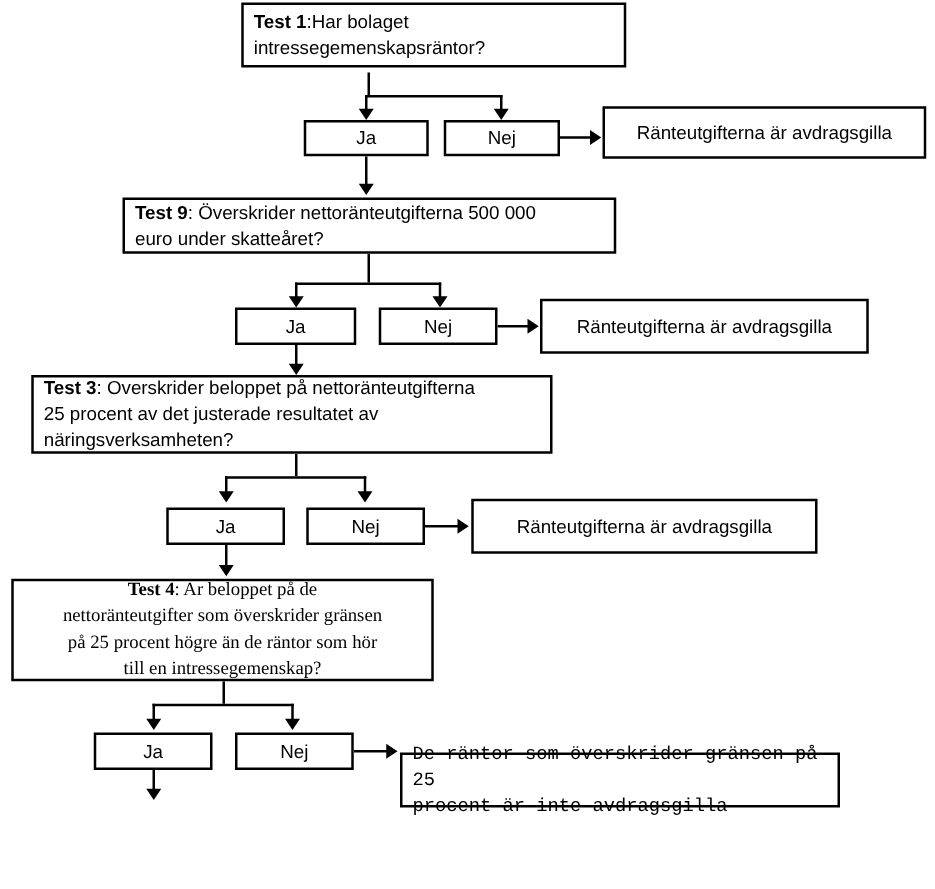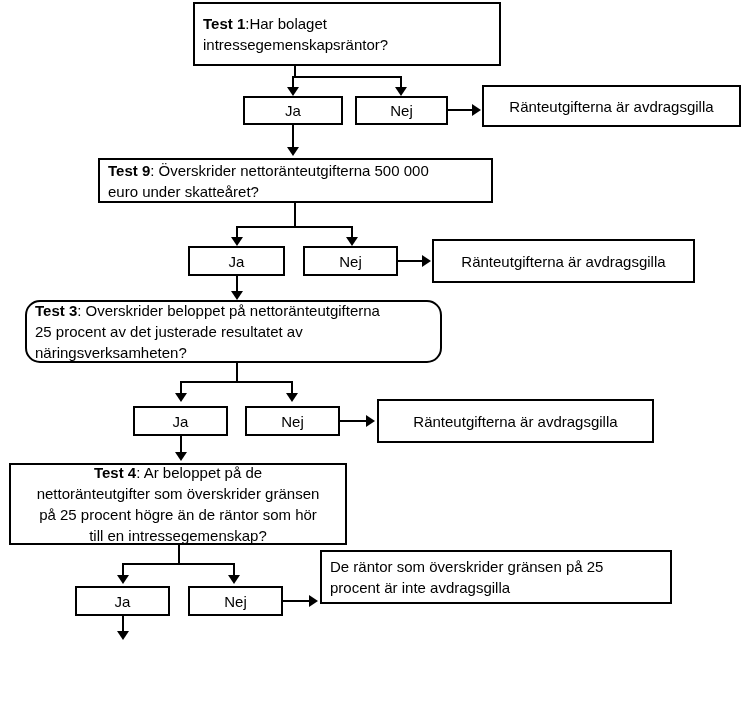--- a/index.html
+++ b/index.html
@@ -73,21 +73,21 @@
     border-bottom: 6px solid transparent;
     border-left: 9px solid #000000;
     z-index: 2;
   }
 </style>
 </head>
 <body>
 
 <div id="canvas">
 
-  <div class="node test-node left" style="left:193px; top:2px; width:308px; height:64px;">
+  <div class="node test-node left" style="left:193px; top:2px; width:308px; height:52px;">
     <span class="txt"><span class="lbl-bold">Test 1</span>:Har bolaget
 intressegemenskapsräntor?</span>
   </div>
 
   <div class="ln v" style="left:294px; top:58px; height:18px;"></div>
 
   <div class="ln h" style="left:292px; top:76px; width:110px;"></div>
 
   <div class="ln v" style="left:292px; top:76px; height:13px;"></div>
   <div class="arrow-down" style="left:287px; top:87px;"></div>
@@ -134,21 +134,21 @@
   <div class="ln h" style="left:398px; top:260px; width:26px;"></div>
   <div class="arrow-right" style="left:422px; top:255px;"></div>
 
   <div class="node result-node center" style="left:432px; top:239px; width:263px; height:44px;">
     <span class="txt">Ränteutgifterna  är avdragsgilla</span>
   </div>
 
   <div class="ln v" style="left:236px; top:276px; height:17px;"></div>
   <div class="arrow-down" style="left:231px; top:291px;"></div>
 
-  <div class="node test-node left" style="left:25px; top:300px; width:417px; height:63px;border-radius:15px;">
+  <div class="node test-node left" style="left:25px; top:300px; width:417px; height:63px;">
     <span class="txt"><span class="lbl-bold">Test 3</span>: Overskrider  beloppet  på nettoränteutgifterna
 25 procent av det justerade  resultatet  av
 näringsverksamheten?</span>
   </div>
 
   <div class="ln v" style="left:236px; top:363px; height:18px;"></div>
   <div class="ln h" style="left:180px; top:381px; width:113px;"></div>
   <div class="ln v" style="left:180px; top:381px; height:14px;"></div>
   <div class="arrow-down" style="left:175px; top:393px;"></div>
   <div class="ln v" style="left:291px; top:381px; height:14px;"></div>
@@ -164,21 +164,21 @@
   <div class="ln h" style="left:340px; top:420px; width:27px;"></div>
   <div class="arrow-right" style="left:366px; top:415px;"></div>
 
   <div class="node result-node center" style="left:377px; top:399px; width:277px; height:44px;">
     <span class="txt">Ränteutgifterna  är avdragsgilla</span>
   </div>
 
   <div class="ln v" style="left:180px; top:436px; height:17px;"></div>
   <div class="arrow-down" style="left:175px; top:452px;"></div>
 
-  <div class="node test-node center" style="left:9px; top:463px; width:338px; height:82px;">
+  <div class="node test-node center" style="left:9px; top:463px; width:338px; height:82px;font-family:Liberation Serif, serif;">
     <span class="txt"><span class="lbl-bold">Test 4</span>: Ar beloppet på de
 nettoränteutgifter  som överskrider gränsen
 på 25 procent högre än de räntor som  hör
 till en intressegemenskap?</span>
   </div>
 
   <div class="ln v" style="left:178px; top:545px; height:18px;"></div>
   <div class="ln h" style="left:122px; top:563px; width:113px;"></div>
   <div class="ln v" style="left:122px; top:563px; height:14px;"></div>
   <div class="arrow-down" style="left:117px; top:575px;"></div>
@@ -188,21 +188,21 @@
   <div class="node yn-node" style="left:75px; top:586px; width:95px; height:30px;">
     <span class="txt">Ja</span>
   </div>
   <div class="node yn-node" style="left:188px; top:586px; width:95px; height:30px;">
     <span class="txt">Nej</span>
   </div>
 
   <div class="ln h" style="left:283px; top:600px; width:27px;"></div>
   <div class="arrow-right" style="left:309px; top:595px;"></div>
 
-  <div class="node result-node left" style="left:320px; top:550px; width:352px; height:54px;">
+  <div class="node result-node left" style="left:320px; top:602px; width:352px; height:44px;font-family:Liberation Mono, monospace;">
     <span class="txt">De räntor som överskrider gränsen på 25
 procent är inte avdragsgilla</span>
   </div>
 
   <div class="ln v" style="left:122px; top:616px; height:17px;"></div>
   <div class="arrow-down" style="left:117px; top:631px;"></div>
 
 
 </div>
 

